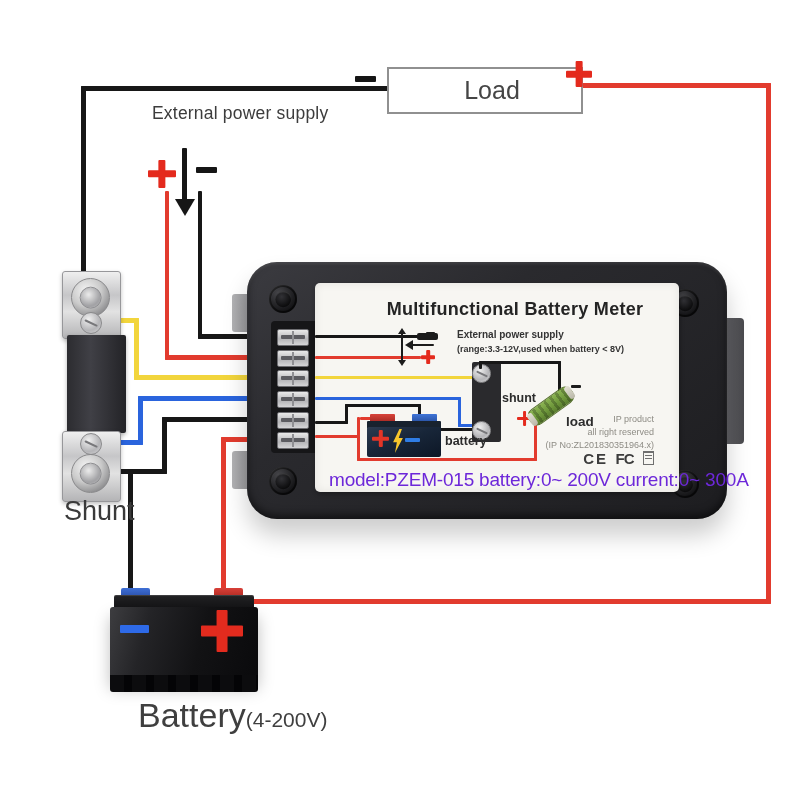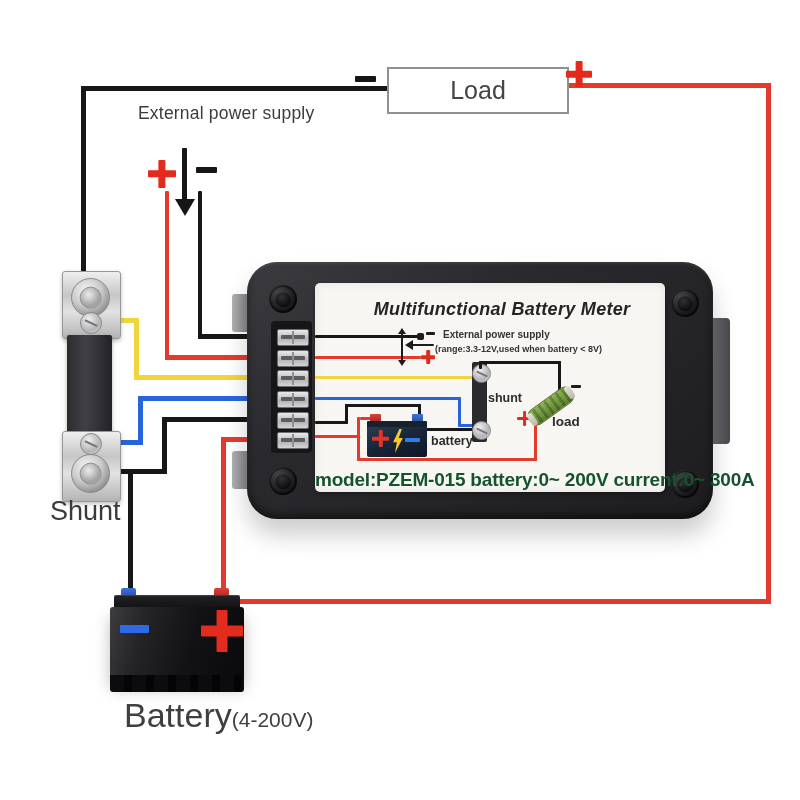--- a/index.html
+++ b/index.html
@@ -1,18 +1,18 @@
 <!DOCTYPE html>
 <html style="--wire-red: #e23b2e; --wire-black: #171717; --wire-yellow: #f2d53c; --wire-blue: #2a64dd; --symbol-red: #e42a1d; --resistor-green: #6d963a; --device-body: #28282b; --label-bg: #f7f6f2;"><head>
 <meta charset="utf-8">
 <style>
   html,body{margin:0;padding:0;background:#fff;}
   .stage{position:relative;width:800px;height:800px;background:#ffffff;overflow:hidden;
          font-family:"Liberation Sans", sans-serif;}
-  .abs{position:absolute;}
+  .abs{position:absolute;padding-left:14px;}
   
   .wire{position:absolute;border-radius:1px;}
   .w-red{background:var(--wire-red,#e23b2e);}
   .w-black{background:var(--wire-black,#171717);}
   .w-yellow{background:var(--wire-yellow,#f2d53c);}
   .w-blue{background:var(--wire-blue,#2a64dd);}
   
   .plus{position:absolute;}
   .plus::before,.plus::after{content:"";position:absolute;background:currentColor;border-radius:1px;}
   .plus::before{left:0;right:0;top:50%;height:26%;transform:translateY(-50%);}
@@ -65,21 +65,21 @@
   .t-ext{font-size:17.5px;color:#3c3c3c;letter-spacing:.2px;white-space:nowrap;}
   .t-shunt{font-size:27px;color:#3a3a3a;}
   .t-batt{font-size:34px;color:#3f3f3f;}
   .t-batt-range{font-size:21px;color:#3f3f3f;}
   .t-load{font-size:25px;color:#454545;}
   .lbl-title{font-size:18px;font-weight:bold;color:#242424;letter-spacing:.3px;text-align:center;}
   .sm-bold{font-size:10px;font-weight:bold;color:#333;white-space:nowrap;}
   .sm-bold2{font-size:9px;font-weight:bold;color:#333;white-space:nowrap;}
   .tag-bold{font-size:12.5px;font-weight:bold;color:#2c2c2c;white-space:nowrap;}
   .tiny-gray{font-size:9px;color:#8e8c85;line-height:13px;white-space:nowrap;}
-  .model-line{font-size:19px;font-weight:bold;color:#14532d;letter-spacing:-0.2px;text-align:left;white-space:nowrap;}
+  .model-line{font-size:19px;font-weight:normal;color:#6d28d9;letter-spacing:-0.2px;text-align:left;white-space:nowrap;}
   .cert{font-size:15px;font-weight:bold;color:#3c3c3c;}
 </style>
 </head>
 <body>
 
 <div class="stage">
 
   <div class="wire w-black" style="left:81px;top:86px;width:308px;height:5px;"></div>
   <div class="wire w-black" style="left:81px;top:86px;width:5px;height:212px;"></div>
   <div class="wire w-red" style="left:563px;top:83px;width:208px;height:5px;"></div>
@@ -137,34 +137,34 @@
   <div class="term" style="left:277px;top:329px;"></div>
   <div class="term" style="left:277px;top:350px;"></div>
   <div class="term" style="left:277px;top:370px;"></div>
   <div class="term" style="left:277px;top:391px;"></div>
   <div class="term" style="left:277px;top:412px;"></div>
   <div class="term" style="left:277px;top:432px;"></div>
 
   <div class="abs" style="left:315px;top:283px;width:350px;height:209px;border-radius:5px;background:var(--label-bg,#f7f6f2);
               box-shadow:inset 0 0 10px rgba(0,0,0,.08), 1px 2px 5px rgba(0,0,0,.3);">
 
-    <div class="lbl-title abs" style="left:12px;top:16px;width:100%;font-style:italic;">Multifunctional Battery Meter</div>
+    <div class="lbl-title abs" style="left:4px;top:16px;width:100%;">Multifunctional Battery Meter</div>
 
     <div class="wire w-black" style="left:0;top:52px;width:106px;height:3px;"></div>
     <div class="abs" style="left:102px;top:50px;width:7px;height:7px;background:#1c1c1c;border-radius:2px;"></div>
     <div class="wire w-red" style="left:0;top:73px;width:106px;height:3px;"></div>
     <div class="bar" style="left:86px;top:50px;width:2px;height:28px;color:#1c1c1c;"></div>
     <div class="tri" style="left:83px;top:45px;border-left:4px solid transparent;border-right:4px solid transparent;border-bottom:6px solid #1c1c1c;"></div>
     <div class="tri" style="left:83px;top:77px;border-left:4px solid transparent;border-right:4px solid transparent;border-top:6px solid #1c1c1c;"></div>
     <div class="bar" style="left:97px;top:61px;width:22px;height:2px;color:#1c1c1c;"></div>
     <div class="tri" style="left:90px;top:57px;border-top:5px solid transparent;border-bottom:5px solid transparent;border-right:8px solid #1c1c1c;"></div>
     <div class="bar" style="left:111px;top:49px;width:9px;height:3px;color:#1c1c1c;"></div>
     <div class="plus" style="left:106px;top:67px;width:14px;height:14px;color:var(--symbol-red,#e42a1d);"></div>
     <div class="sm-bold abs" style="left:128px;top:46px;">External power supply</div>
-    <div class="sm-bold2 abs" style="left:120px;top:61px;">(range:3.3-12V,used when battery &lt; 8V)</div>
+    <div class="sm-bold2 abs" style="left:128px;top:61px;">(range:3.3-12V,used when battery &lt; 8V)</div>
 
     <div class="wire w-yellow" style="left:0;top:93px;width:160px;height:3px;"></div>
 
     <div class="wire w-blue" style="left:0;top:114px;width:146px;height:3px;"></div>
     <div class="wire w-blue" style="left:143px;top:114px;width:3px;height:30px;"></div>
     <div class="wire w-blue" style="left:143px;top:141px;width:20px;height:3px;"></div>
 
     <div class="wire w-black" style="left:0;top:138px;width:33px;height:3px;"></div>
     <div class="wire w-black" style="left:30px;top:121px;width:3px;height:20px;"></div>
     <div class="wire w-black" style="left:30px;top:121px;width:76px;height:3px;"></div>
@@ -184,20 +184,30 @@
     <div class="tag-bold abs" style="left:173px;top:108px;">shunt</div>
 
     <div class="wire w-black" style="left:164px;top:78px;width:3px;height:8px;"></div>
     <div class="wire w-black" style="left:164px;top:78px;width:82px;height:3px;"></div>
     <div class="wire w-black" style="left:243px;top:78px;width:3px;height:32px;"></div>
     <div class="bar" style="left:256px;top:102px;width:10px;height:3px;color:#1c1c1c;"></div>
 
     <div class="resistor" style="left:210px;top:114px;width:50px;height:16px;transform:rotate(-36deg);"></div>
     <div class="tag-bold abs" style="left:237px;top:131px;font-size:13.5px;">load</div>
 
+    <div class="tiny-gray abs" style="left:150px;top:130px;width:175px;text-align:right;">
+      <div>IP product</div>
+      <div>all right reserved</div>
+      <div>(IP No:ZL201830351964.x)</div>
+    </div>
+    <div class="abs" style="left:150px;top:167px;width:175px;text-align:right;">
+      <span class="cert" style="letter-spacing:2px;">CE</span>
+      <span class="cert" style="letter-spacing:-1px;margin-left:3px;">FC</span>
+      <span class="weee"></span>
+    </div>
 
     <div class="abs" style="left:55px;top:131px;width:11px;height:9px;border-radius:1px;background:linear-gradient(180deg,#d8433a,#a12620);"></div>
     <div class="abs" style="left:97px;top:131px;width:11px;height:9px;border-radius:1px;background:linear-gradient(180deg,#3f74d8,#274f9e);"></div>
     <div class="abs" style="left:52px;top:138px;width:60px;height:8px;background:#18222e;border-radius:1px;"></div>
     <div class="abs" style="left:52px;top:144px;width:60px;height:30px;border-radius:2px;background:linear-gradient(160deg,#2c3b50 0%,#182639 45%,#0d1726 100%);"></div>
     <div class="plus" style="left:57px;top:147px;width:17px;height:17px;color:#e23527;"></div>
     <div class="bar" style="left:90px;top:155px;width:15px;height:4px;color:#2f7de5;"></div>
     <div class="bolt-glyph" style="left:76px;top:146px;width:14px;height:24px;"></div>
     <div class="tag-bold abs" style="left:116px;top:151px;">battery</div>
 

